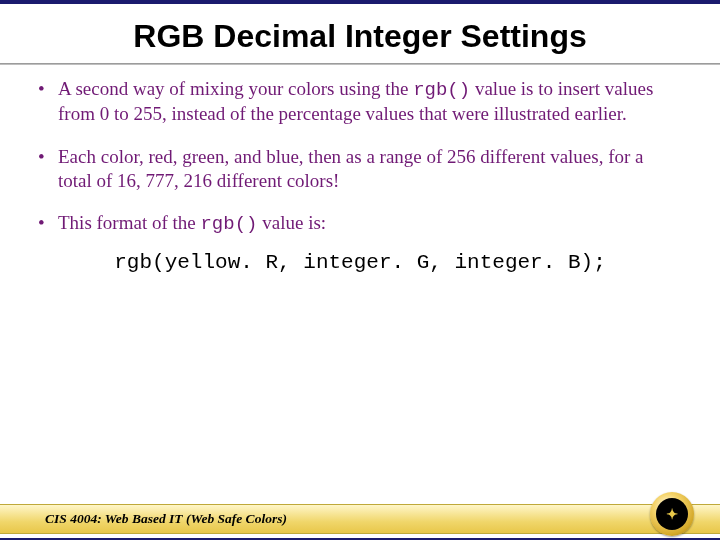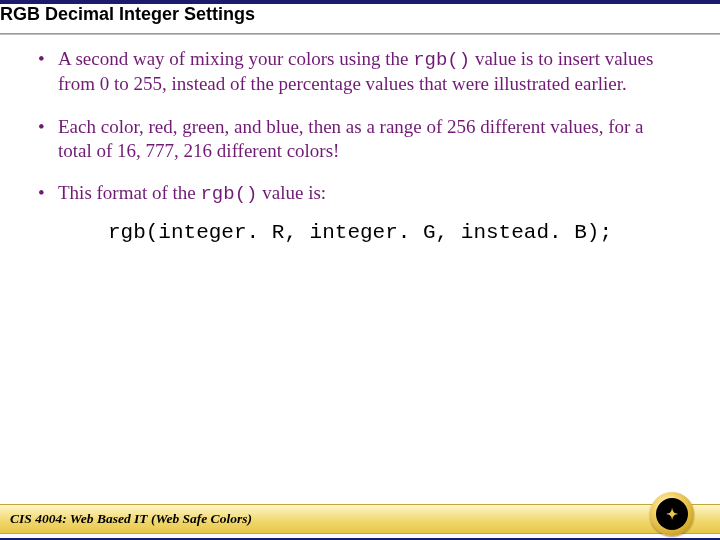--- a/index.html
+++ b/index.html
@@ -7,24 +7,25 @@
     width: 720px;
     height: 540px;
     background: #ffffff;
     border-top: 4px solid #1a1a6e;
     border-bottom: 2px solid #1a1a6e;
     position: relative;
     font-family: "Times New Roman", Times, serif;
     overflow: hidden;
   }
   .title {
-    text-align: left;
+    text-align: center;
     font-family: Arial, Helvetica, sans-serif;
-    font-size: 18px;
+    font-size: 32px;
     color: #000;
+    margin-top: 14px;
     margin-bottom: 8px;
   }
   .title-underline {
     height: 2px;
     background: linear-gradient(to bottom, #8a8a8a 0%, #d0d0d0 100%);
     margin: 0;
   }
   .content {
     padding: 12px 38px 0 38px;
   }
@@ -62,20 +63,21 @@
     background: linear-gradient(to bottom, #fff6c8 0%, #f0d66a 60%, #e8c74a 100%);
     border-top: 1px solid #bfa93a;
     border-bottom: 1px solid #bfa93a;
     display: flex;
     align-items: center;
     font-family: "Times New Roman", Times, serif;
     font-style: italic;
     font-weight: bold;
     font-size: 13.5px;
     color: #000;
+    padding-left: 35px;
   }
   .footer .course { width: 280px; padding-left: 10px; }
   .footer .page { width: 120px; text-align: center; }
   .footer .author { flex: 1; padding-left: 30px; }
   .logo {
     position: absolute;
     right: 26px;
     bottom: 2px;
     width: 44px;
     height: 44px;
@@ -104,21 +106,21 @@
 <div class="content">
   <ul>
     <li class="bullet">
       <span>A second way of mixing your colors using the </span><span class="mono">rgb()</span><span> value is to insert values from 0 to 255, instead of the percentage values that were illustrated earlier.</span>
     </li>
     <li class="bullet">Each color, red, green, and blue, then as a range of 256 different values, for a total of 16, 777, 216 different colors!</li>
     <li class="bullet">
       <span>This format of the </span><span class="mono">rgb()</span><span> value is:</span>
     </li>
   </ul>
-  <div class="syntax-line">rgb(integer. R, integer. G, instead. B);</div>
+  <div class="syntax-line">rgb(yellow. R, integer. G, integer. B);</div>
   <ul>
   </ul>
 </div>
 
 <div class="footer">
   <div class="course">CIS 4004: Web Based IT (Web Safe Colors)</div>
 </div>
 
 <div class="logo">
   <div class="disc">

